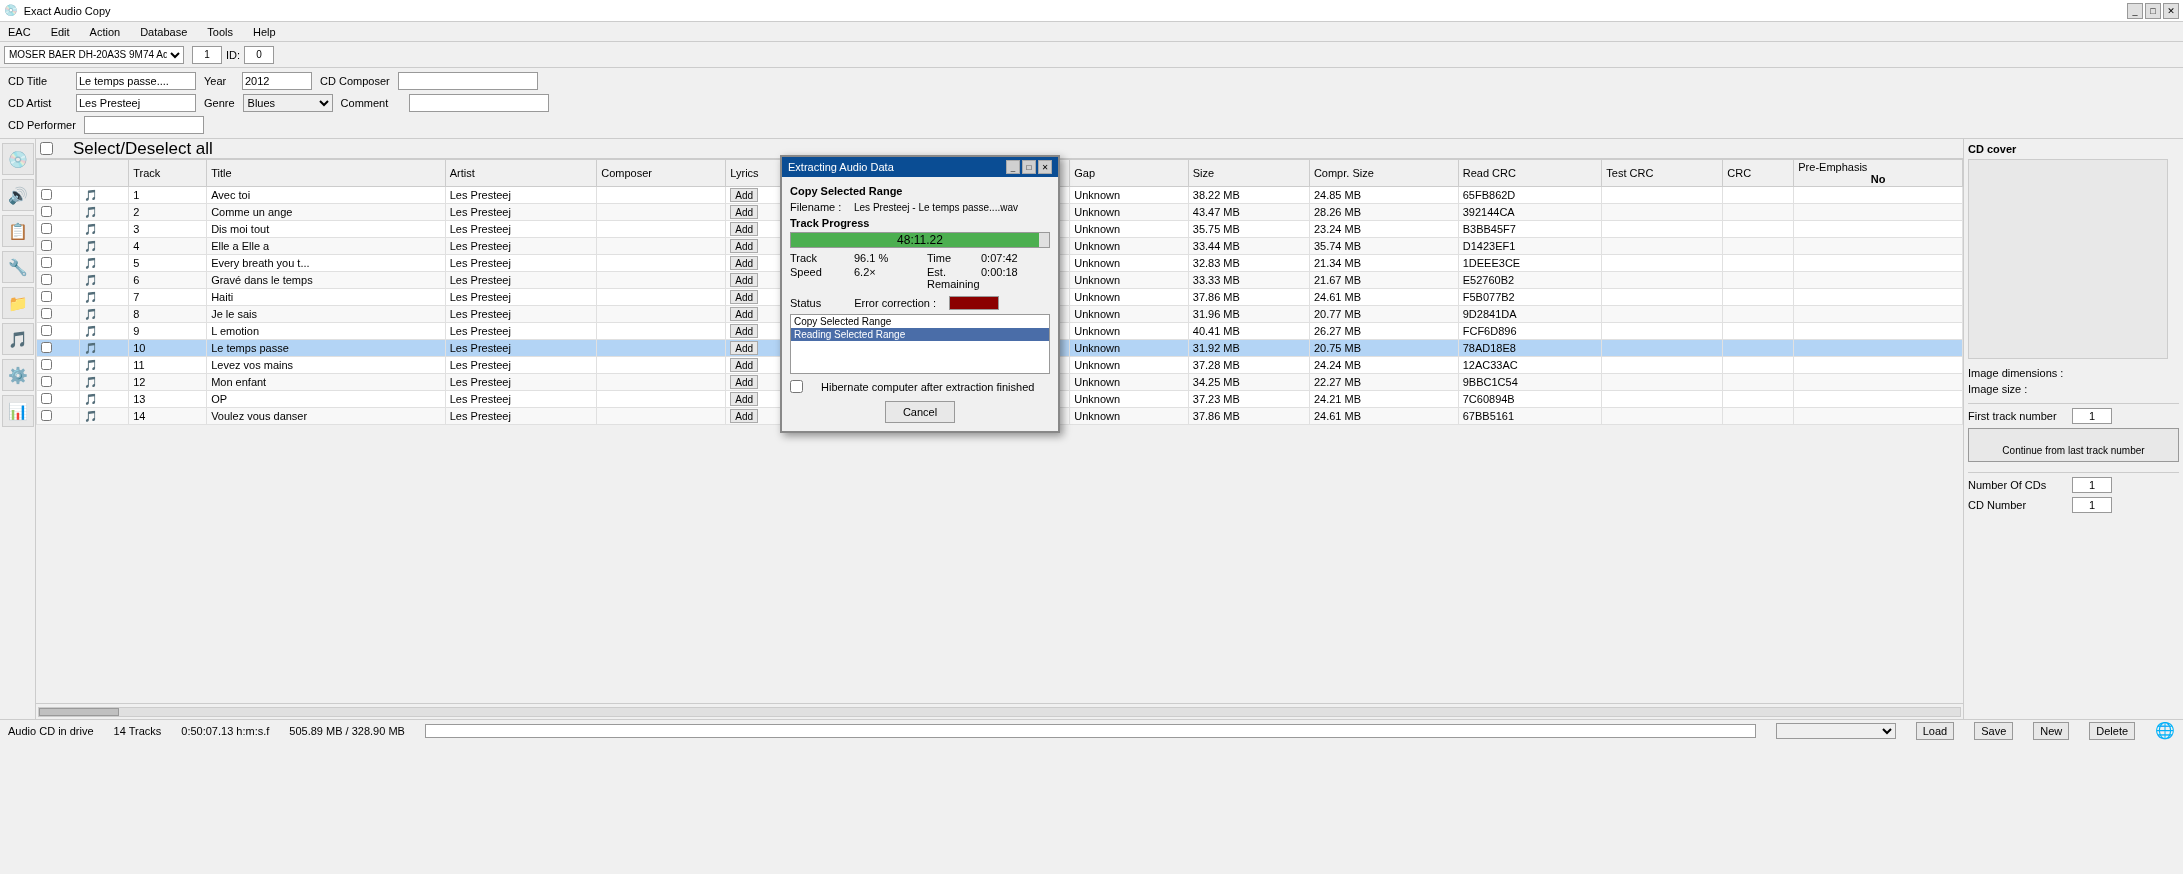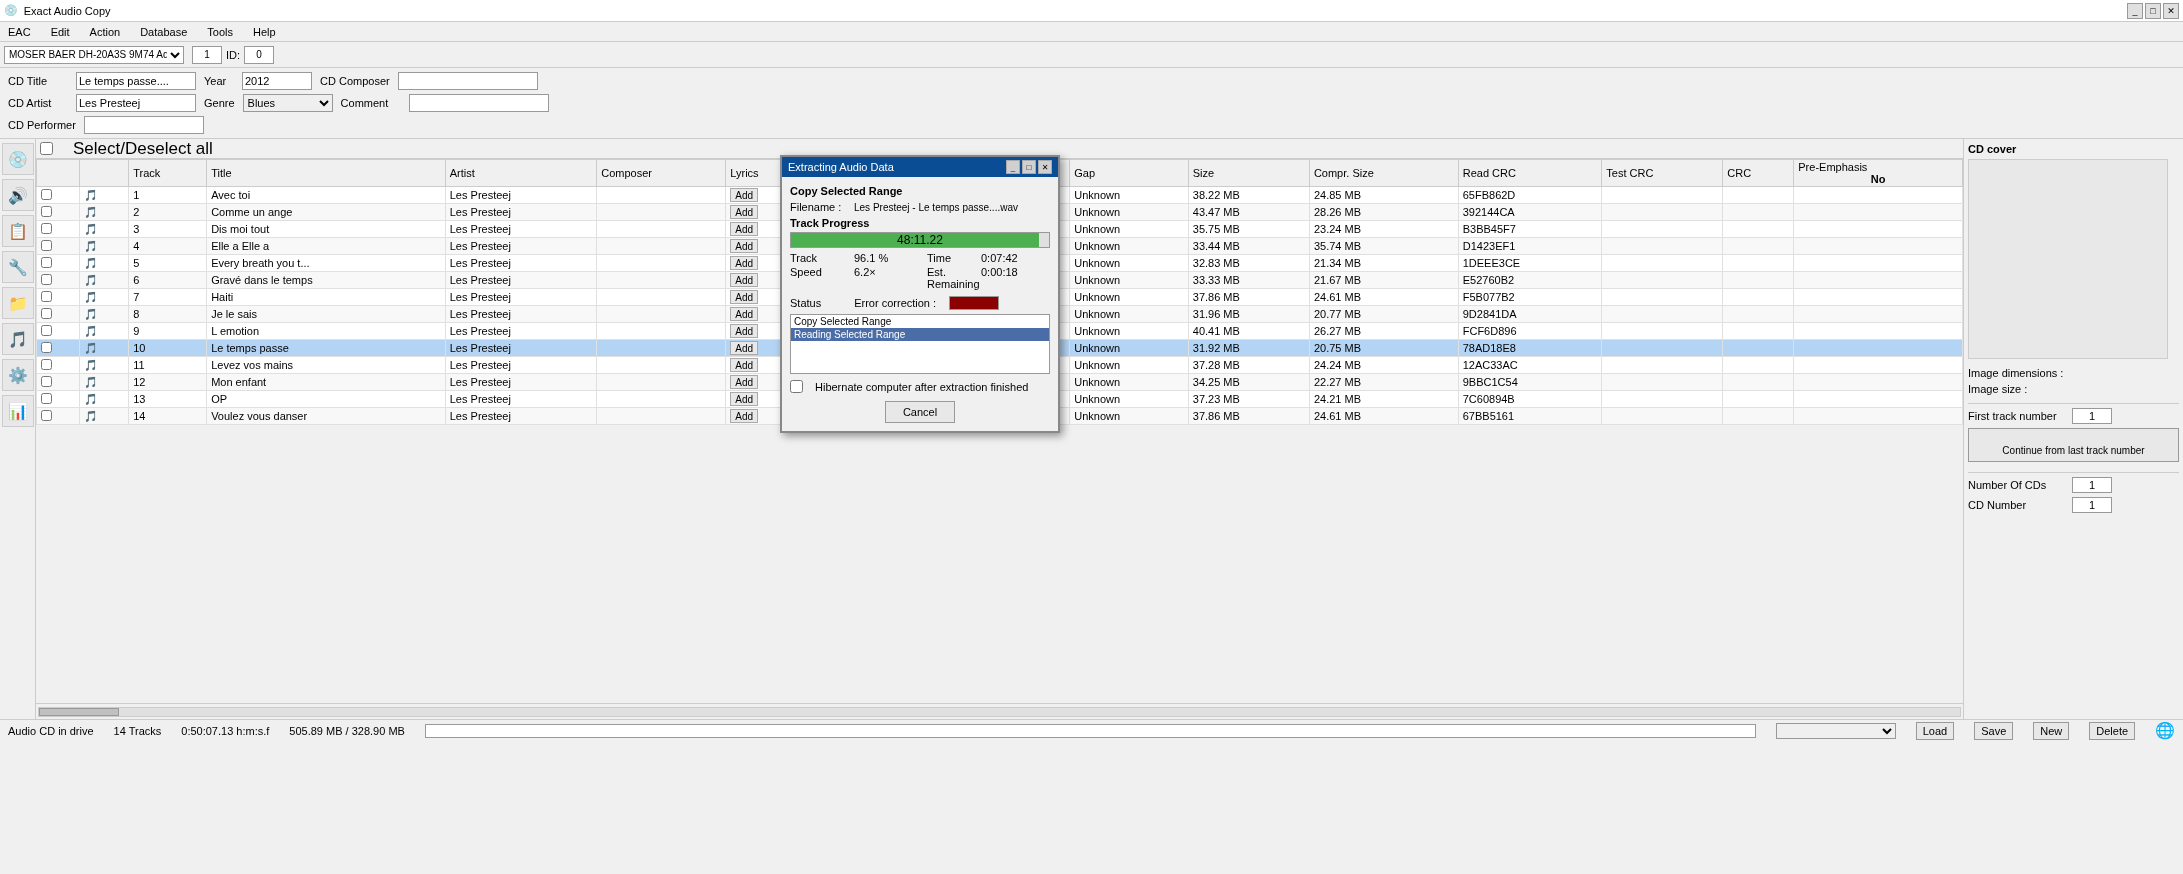--- a/index.html
+++ b/index.html
@@ -328,21 +328,21 @@
       border: 1px solid #999;
       font-size: 10px;
       overflow-y: auto;
       margin-bottom: 6px;
     }
     .log-line { padding: 1px 3px; }
     .log-line-selected { background: #4a6da8; color: white; }
     #hibernate-row {
       display: flex;
       align-items: flex-end;
-      gap: 12px;
+      gap: 18px;
       margin-bottom: 8px;
       font-size: 11px;
     }
     #cancel-btn {
       display: block;
       margin: 0 auto;
       width: 70px;
       height: 22px;
       border: 1px solid #999;
       background: #e8e8e8;

